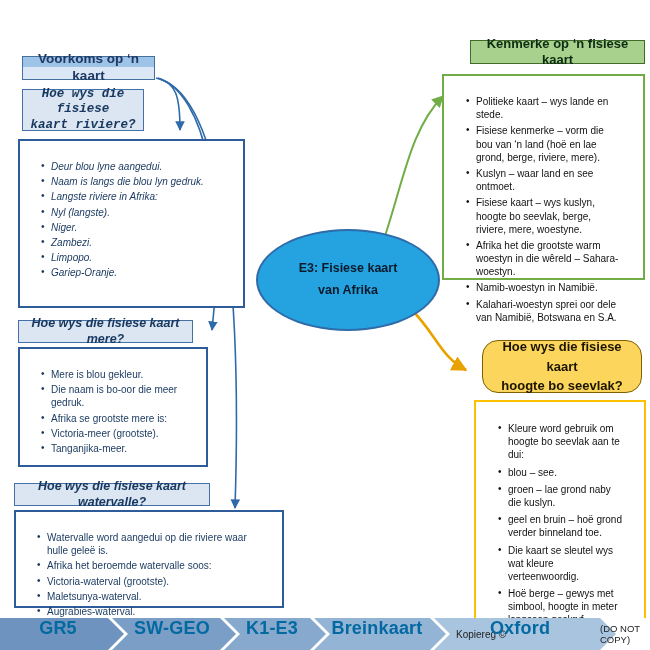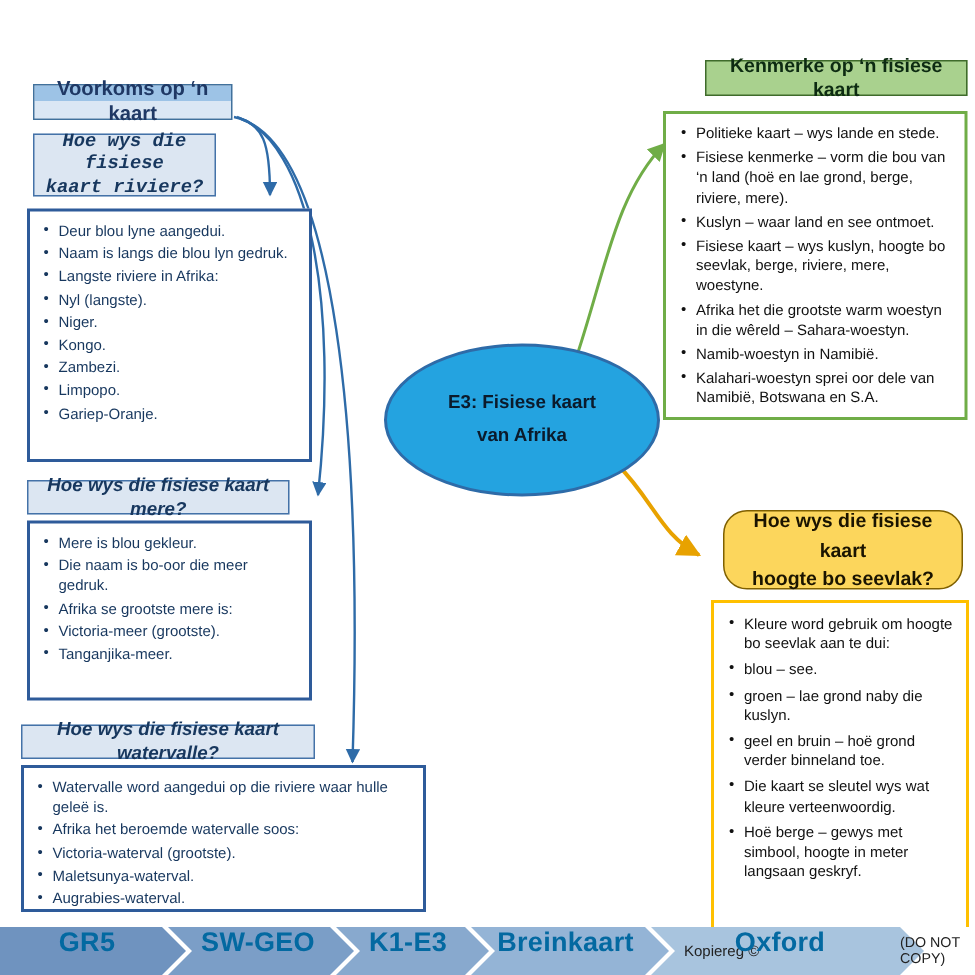--- a/index.html
+++ b/index.html
@@ -21,21 +21,21 @@
     box-sizing:border-box;
     display:flex;align-items:center;justify-content:center;
     text-align:center;
     font-weight:bold;
     line-height:1.25;
   }
   .body{
     box-sizing:border-box;
     background:#ffffff;
   }
-  .body ul{margin:0;padding:0;list-style:none;}
+  .body ul{margin:12px;padding:0;list-style:none;}
   .body li{
     position:relative;
     padding-left:11px;
     margin:0 0 2px 0;
     line-height:1.32;
   }
   .body li:before{
     content:"\2022";
     position:absolute;left:1px;top:-1px;
     font-size:10px;
@@ -171,28 +171,27 @@
       <div>van Afrika</div>
     </div>
   </div>
 
   <div class="node hdr blue-title" style="left:22px;top:56px;width:133px;height:24px;">Voorkoms op ‘n kaart</div>
 
   <div class="node hdr blue-sub" style="left:22px;top:89px;width:122px;height:42px;flex-direction:column;font-family:Liberation Mono, monospace;">
     <div>Hoe wys die fisiese</div>
     <div>kaart riviere?</div>
   </div>
-  <div class="node body blue-body" style="left:18px;top:139px;width:190px;height:169px;">
+  <div class="node body blue-body" style="left:18px;top:139px;width:227px;height:169px;font-style:italic;">
     <ul>
       <li>Deur blou lyne aangedui.</li>
       <li>Naam is langs die blou lyn gedruk.</li>
       <li>Langste riviere in Afrika:</li>
       <li>Nyl (langste).</li>
       <li>Niger.</li>
-      <li>Kongo.</li>
       <li>Zambezi.</li>
       <li>Limpopo.</li>
       <li>Gariep-Oranje.</li>
     </ul>
   </div>
 
   <div class="node hdr blue-sub" style="left:18px;top:320px;width:175px;height:23px;">Hoe wys die fisiese kaart mere?</div>
   <div class="node body blue-body" style="left:18px;top:347px;width:190px;height:120px;">
     <ul>
       <li>Mere is blou gekleur.</li>

